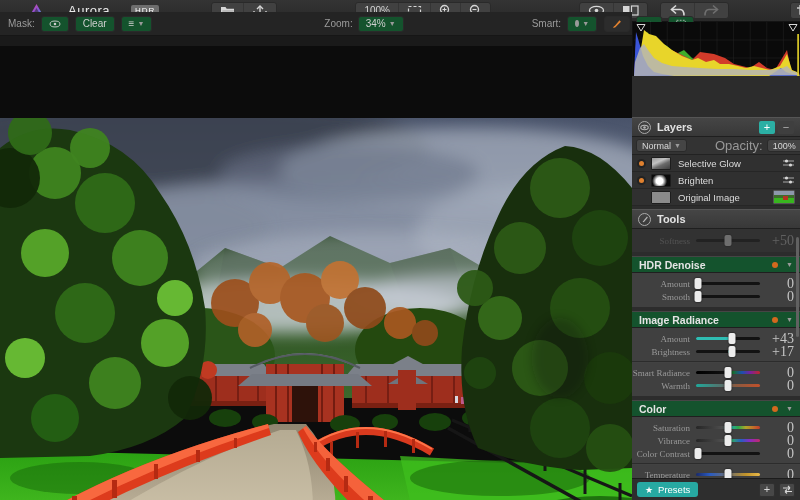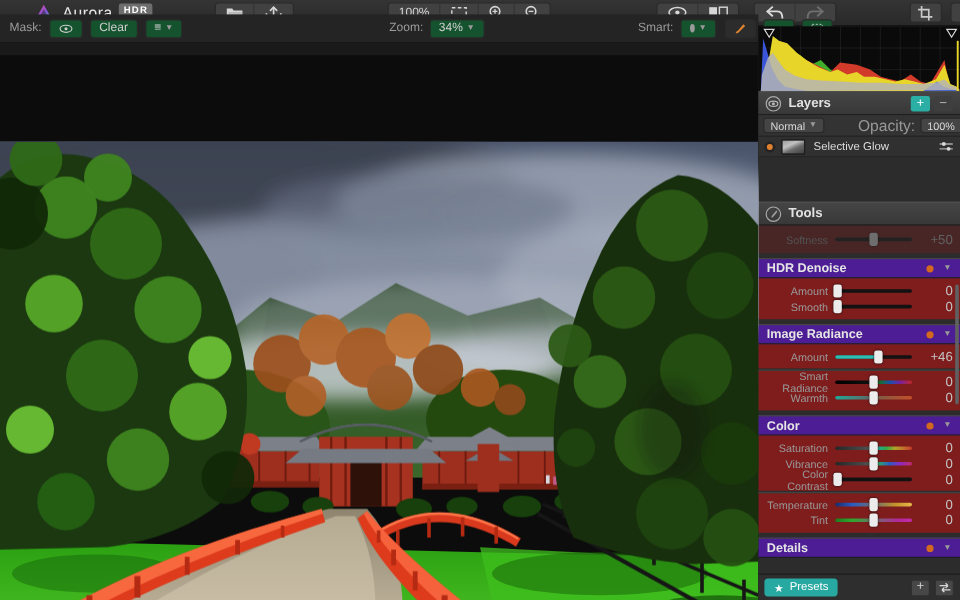--- a/index.html
+++ b/index.html
@@ -3,23 +3,23 @@
 <meta charset="utf-8">
 <style>
   html,body{margin:0;padding:0;width:800px;height:500px;overflow:hidden;background:#1a1a1a;
     font-family:"Liberation Sans",sans-serif;-webkit-font-smoothing:antialiased;}
   *{box-sizing:border-box;}
 
   
   #titlebar{position:absolute;left:0;top:0;width:800px;height:22px;
     background:linear-gradient(#343434,#292929);border-bottom:1px solid #141414;
     display:flex;align-items:center;}
-  .brand{display:flex;margin-left:28px;}
+  .brand{display:flex;align-items:center;margin-left:28px;gap:16px;}
   .brand-name{color:#e9e9e9;font-size:13px;letter-spacing:.5px;margin-left:7px;}
-  .badge{background:#6e6e6e;color:#fff;font-size:8px;font-weight:bold;letter-spacing:1px;
+  .badge{background:#6e6e6e;color:#fff;font-size:8px;font-weight:normal;letter-spacing:1px;
     border-radius:2px;padding:1px 4px;margin-left:5px;}
   .tb-group{display:flex;align-items:center;height:17px;background:#414141;border-radius:3px;
     border:1px solid #2a2a2a;margin-left:0;}
   .tb-seg{display:flex;align-items:center;justify-content:center;height:100%;padding:0 8px;
     border-left:1px solid #353535;cursor:default;}
   .tb-seg:first-child{border-left:none;}
   .tb-txt{color:#d6d6d6;font-size:10px;}
   .tb-btn{display:flex;align-items:center;justify-content:center;width:27px;height:17px;
     background:#414141;border:1px solid #2a2a2a;border-radius:3px;margin-left:7px;}
 
@@ -35,21 +35,21 @@
   
   #canvas{position:absolute;left:0;top:46px;width:632px;height:454px;background:#0c0c0c;}
   #photo{position:absolute;left:0;top:72px;width:632px;height:428px;}
 
   
   #sidebar{position:absolute;left:632px;top:22px;width:168px;height:478px;background:#2c2c2c;}
   #histogram{position:absolute;left:0;top:0;width:168px;height:54px;background:#0a0a0a;
     border-left:1px solid #111;}
   .panel-head{display:flex;align-items:center;height:20px;
     background:linear-gradient(#454545,#383838);border-top:1px solid #555;
-    border-bottom:1px solid #1f1f1f;padding:0 6px;}
+    border-bottom:1px solid #1f1f1f;padding:0 6px;margin-top:41px;}
   .panel-head .ttl{color:#e2e2e2;font-size:11px;font-weight:bold;margin-left:6px;}
   .round-ic{width:13px;height:13px;border:1px solid #a9a9a9;border-radius:50%;
     display:flex;align-items:center;justify-content:center;flex-shrink:0;}
   .sq-btn{width:16px;height:13px;border-radius:2px;display:flex;align-items:center;
     justify-content:center;font-size:11px;line-height:1;}
   .teal{background:#2bafa4;color:#fff;}
   .gray-glyph{color:#b5b5b5;}
 
   #blendrow{display:flex;align-items:center;height:18px;background:#333;padding:0 4px;
     border-bottom:1px solid #222;}
@@ -66,33 +66,33 @@
   .thumb-glow{background:linear-gradient(155deg,#9a9a9a 0%,#c2c2c2 35%,#6a6a6a 60%,#3e3e3e 100%);}
   .thumb-mask{background:radial-gradient(circle at 42% 55%,#ffffff 0 28%,#0a0a0a 62%);}
   .thumb-gray{background:#8b8b8b;}
   .lr-label{color:#dcdcdc;font-size:9.5px;flex-grow:1;}
   .lr-photo{width:22px;height:14px;border:1px solid #555;border-radius:1px;flex-shrink:0;
     background:linear-gradient(180deg,#8d98ab 0 34%,#3e6b2d 34% 62%,#38b51f 62% 100%);position:relative;}
   .lr-photo::after{content:"";position:absolute;left:9px;top:5px;width:5px;height:4px;background:#b33222;}
 
   
   .sec{margin-bottom:4px;}
-  .sec-head{display:flex;align-items:center;height:17px;background:#4c1d95;
+  .sec-head{display:flex;align-items:center;height:17px;background:#14532d;
     border-top:1px solid #454545;border-bottom:1px solid #1f1f1f;padding:0 7px;}
   .sec-title{color:#e4e4e4;font-size:10.5px;font-weight:bold;flex-grow:1;}
   .sec-dot{width:6px;height:6px;border-radius:50%;background:#d2691e;margin-right:5px;}
-  .sec-body{background:#7f1d1d;padding:4px 0 4px 0;}
+  .sec-body{background:#404040;padding:4px 0 4px 0;font-family:Liberation Serif, serif;}
   .sec-divider{height:2px;background:#2c2c2c;margin:3px 0;border-bottom:1px solid #424242;}
   .s-row{display:flex;align-items:center;height:13px;padding-right:6px;}
   .s-label{width:64px;text-align:right;color:#999;font-size:9px;padding-right:6px;flex-shrink:0;}
   .s-track{position:relative;width:64px;height:3px;border-radius:2px;background:#121212;flex-shrink:0;}
   .s-fill{position:absolute;top:0;height:3px;background:#2fbdb3;border-radius:2px;}
   .s-handle{position:absolute;top:-4px;width:7px;height:11px;background:#ececec;border-radius:2px;
     transform:translateX(-50%);box-shadow:0 0 2px rgba(0,0,0,.9);}
-  .s-value{flex-grow:1;text-align:right;color:#c4c4c4;font-size:11px;}
+  .s-value{flex-grow:1;text-align:right;color:#c4c4c4;font-size:14px;}
   .dim{opacity:.35;}
   .track-colorize{background:linear-gradient(to right,#000 0%,#101010 44%,#17702d 58%,#1b50ae 72%,#7a209e 85%,#c22727 100%);}
   .track-warmth{background:linear-gradient(to right,#1fa89a 0%,#5c6a66 45%,#8a5a40 62%,#c2502a 100%);}
   .track-saturation{background:linear-gradient(to right,#262626 0%,#4e4e4e 42%,#27a89a 56%,#2da84a 66%,#b0a428 78%,#c2702a 89%,#c23a2a 100%);}
   .track-vibrance{background:linear-gradient(to right,#262626 0%,#4e4e4e 42%,#2da86a 56%,#2a5cc2 71%,#8a2ac2 84%,#c22a6a 100%);}
   .track-temperature{background:linear-gradient(to right,#1a2a6a 0%,#2a5cc2 22%,#6e6e6e 50%,#c2942a 78%,#e8b84a 100%);}
   .track-tint{background:linear-gradient(to right,#1f7a1f 0%,#2da82a 22%,#6e6e6e 50%,#b02a9a 82%,#c22aaa 100%);}
 
   #scrollthumb{position:absolute;right:1px;top:215px;width:3px;height:100px;background:#616161;border-radius:2px;}
 
@@ -541,21 +541,39 @@
     <span class="lr-thumb thumb-glow"></span>
     <span class="lr-label">Selective Glow</span>
     <svg class="lr-settings" width="13" height="10" viewBox="0 0 13 10">
       <path d="M1 3 H12 M1 7 H12" stroke="#a8a8a8" stroke-width="1.1"></path>
       <circle cx="4.5" cy="3" r="1.6" fill="#d8d8d8"></circle>
             <circle cx="8.5" cy="7" r="1.6" fill="#d8d8d8"></circle>
     </svg>
 
   </div>
 
-
+  <div class="layer-row">
+    <span class="lr-dot" style="visibility: visible;"></span>
+    <span class="lr-thumb thumb-mask"></span>
+    <span class="lr-label">Brighten</span>
+    <svg class="lr-settings" width="13" height="10" viewBox="0 0 13 10">
+      <path d="M1 3 H12 M1 7 H12" stroke="#a8a8a8" stroke-width="1.1"></path>
+      <circle cx="4.5" cy="3" r="1.6" fill="#d8d8d8"></circle>
+            <circle cx="8.5" cy="7" r="1.6" fill="#d8d8d8"></circle>
+    </svg>
+
+  </div>
+
+  <div class="layer-row">
+    <span class="lr-dot" style="visibility: hidden;"></span>
+    <span class="lr-thumb thumb-gray"></span>
+    <span class="lr-label">Original Image</span>
+
+    <span class="lr-photo"></span>
+  </div>
 </div>
   </div>
 
   <div style="position:absolute;left:0;top:146px;width:168px;">
     <div class="panel-head">
       <span class="round-ic">
         <svg width="8" height="8" viewBox="0 0 10 10">
             <path d="M2 8.5 L7.5 2 L8.5 3 L3.5 9 Z" fill="#b5b5b5"></path>
           </svg>
       </span>
@@ -608,24 +626,32 @@
       <span class="sec-dot"></span>
       <span class="chev">▼</span>
     </div>
     <div class="sec-body">
   <div class="s-row">
     <span class="s-label">Amount</span>
     <span class="s-track">
       <span class="s-fill" style="left: 0px; width: 57%;"></span>
       <span class="s-handle" style="left: 57%;"></span>
     </span>
-    <span class="s-value">+46</span>
-  </div>
-
-
+    <span class="s-value">+43</span>
+  </div>
+
+
+  <div class="s-row">
+    <span class="s-label">Brightness</span>
+    <span class="s-track">
+      <span class="s-fill" style="left: 50%; width: 7%;"></span>
+      <span class="s-handle" style="left: 57%;"></span>
+    </span>
+    <span class="s-value">+17</span>
+  </div>
 <div class="sec-divider"></div>
   <div class="s-row">
     <span class="s-label">Smart Radiance</span>
     <span class="s-track track-colorize">
 
       <span class="s-handle" style="left: 50%;"></span>
     </span>
     <span class="s-value">0</span>
   </div>
 

